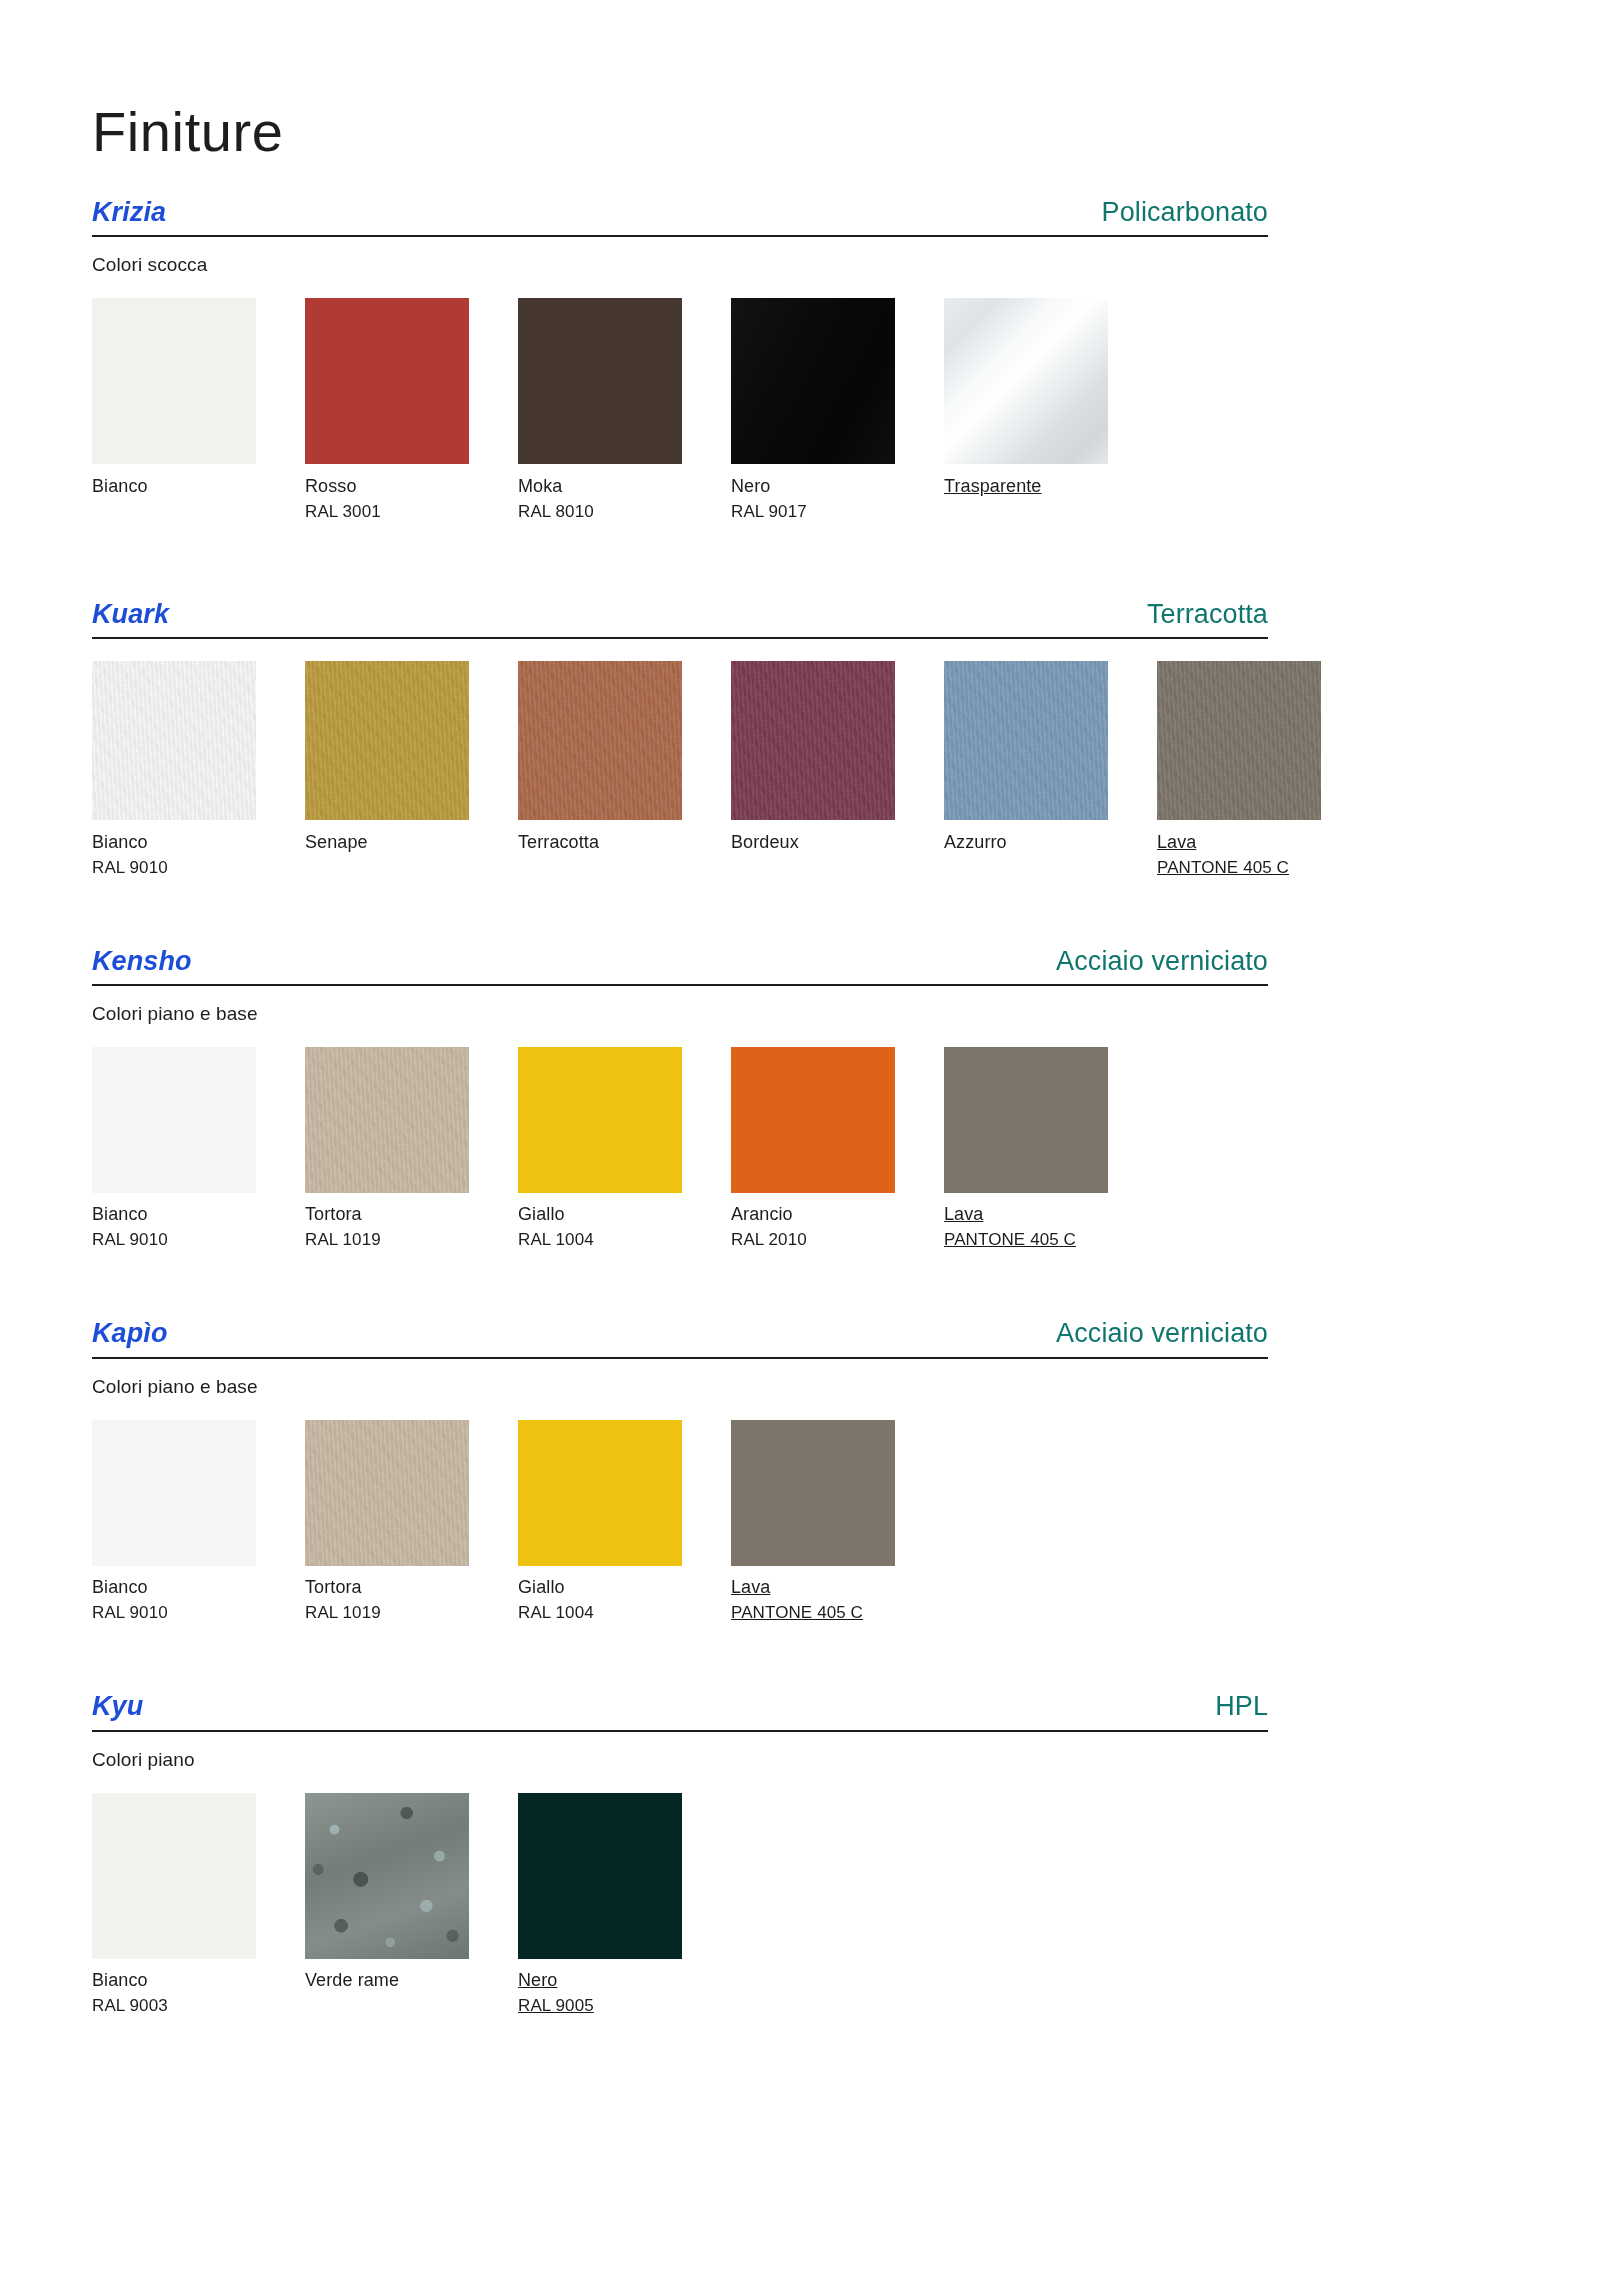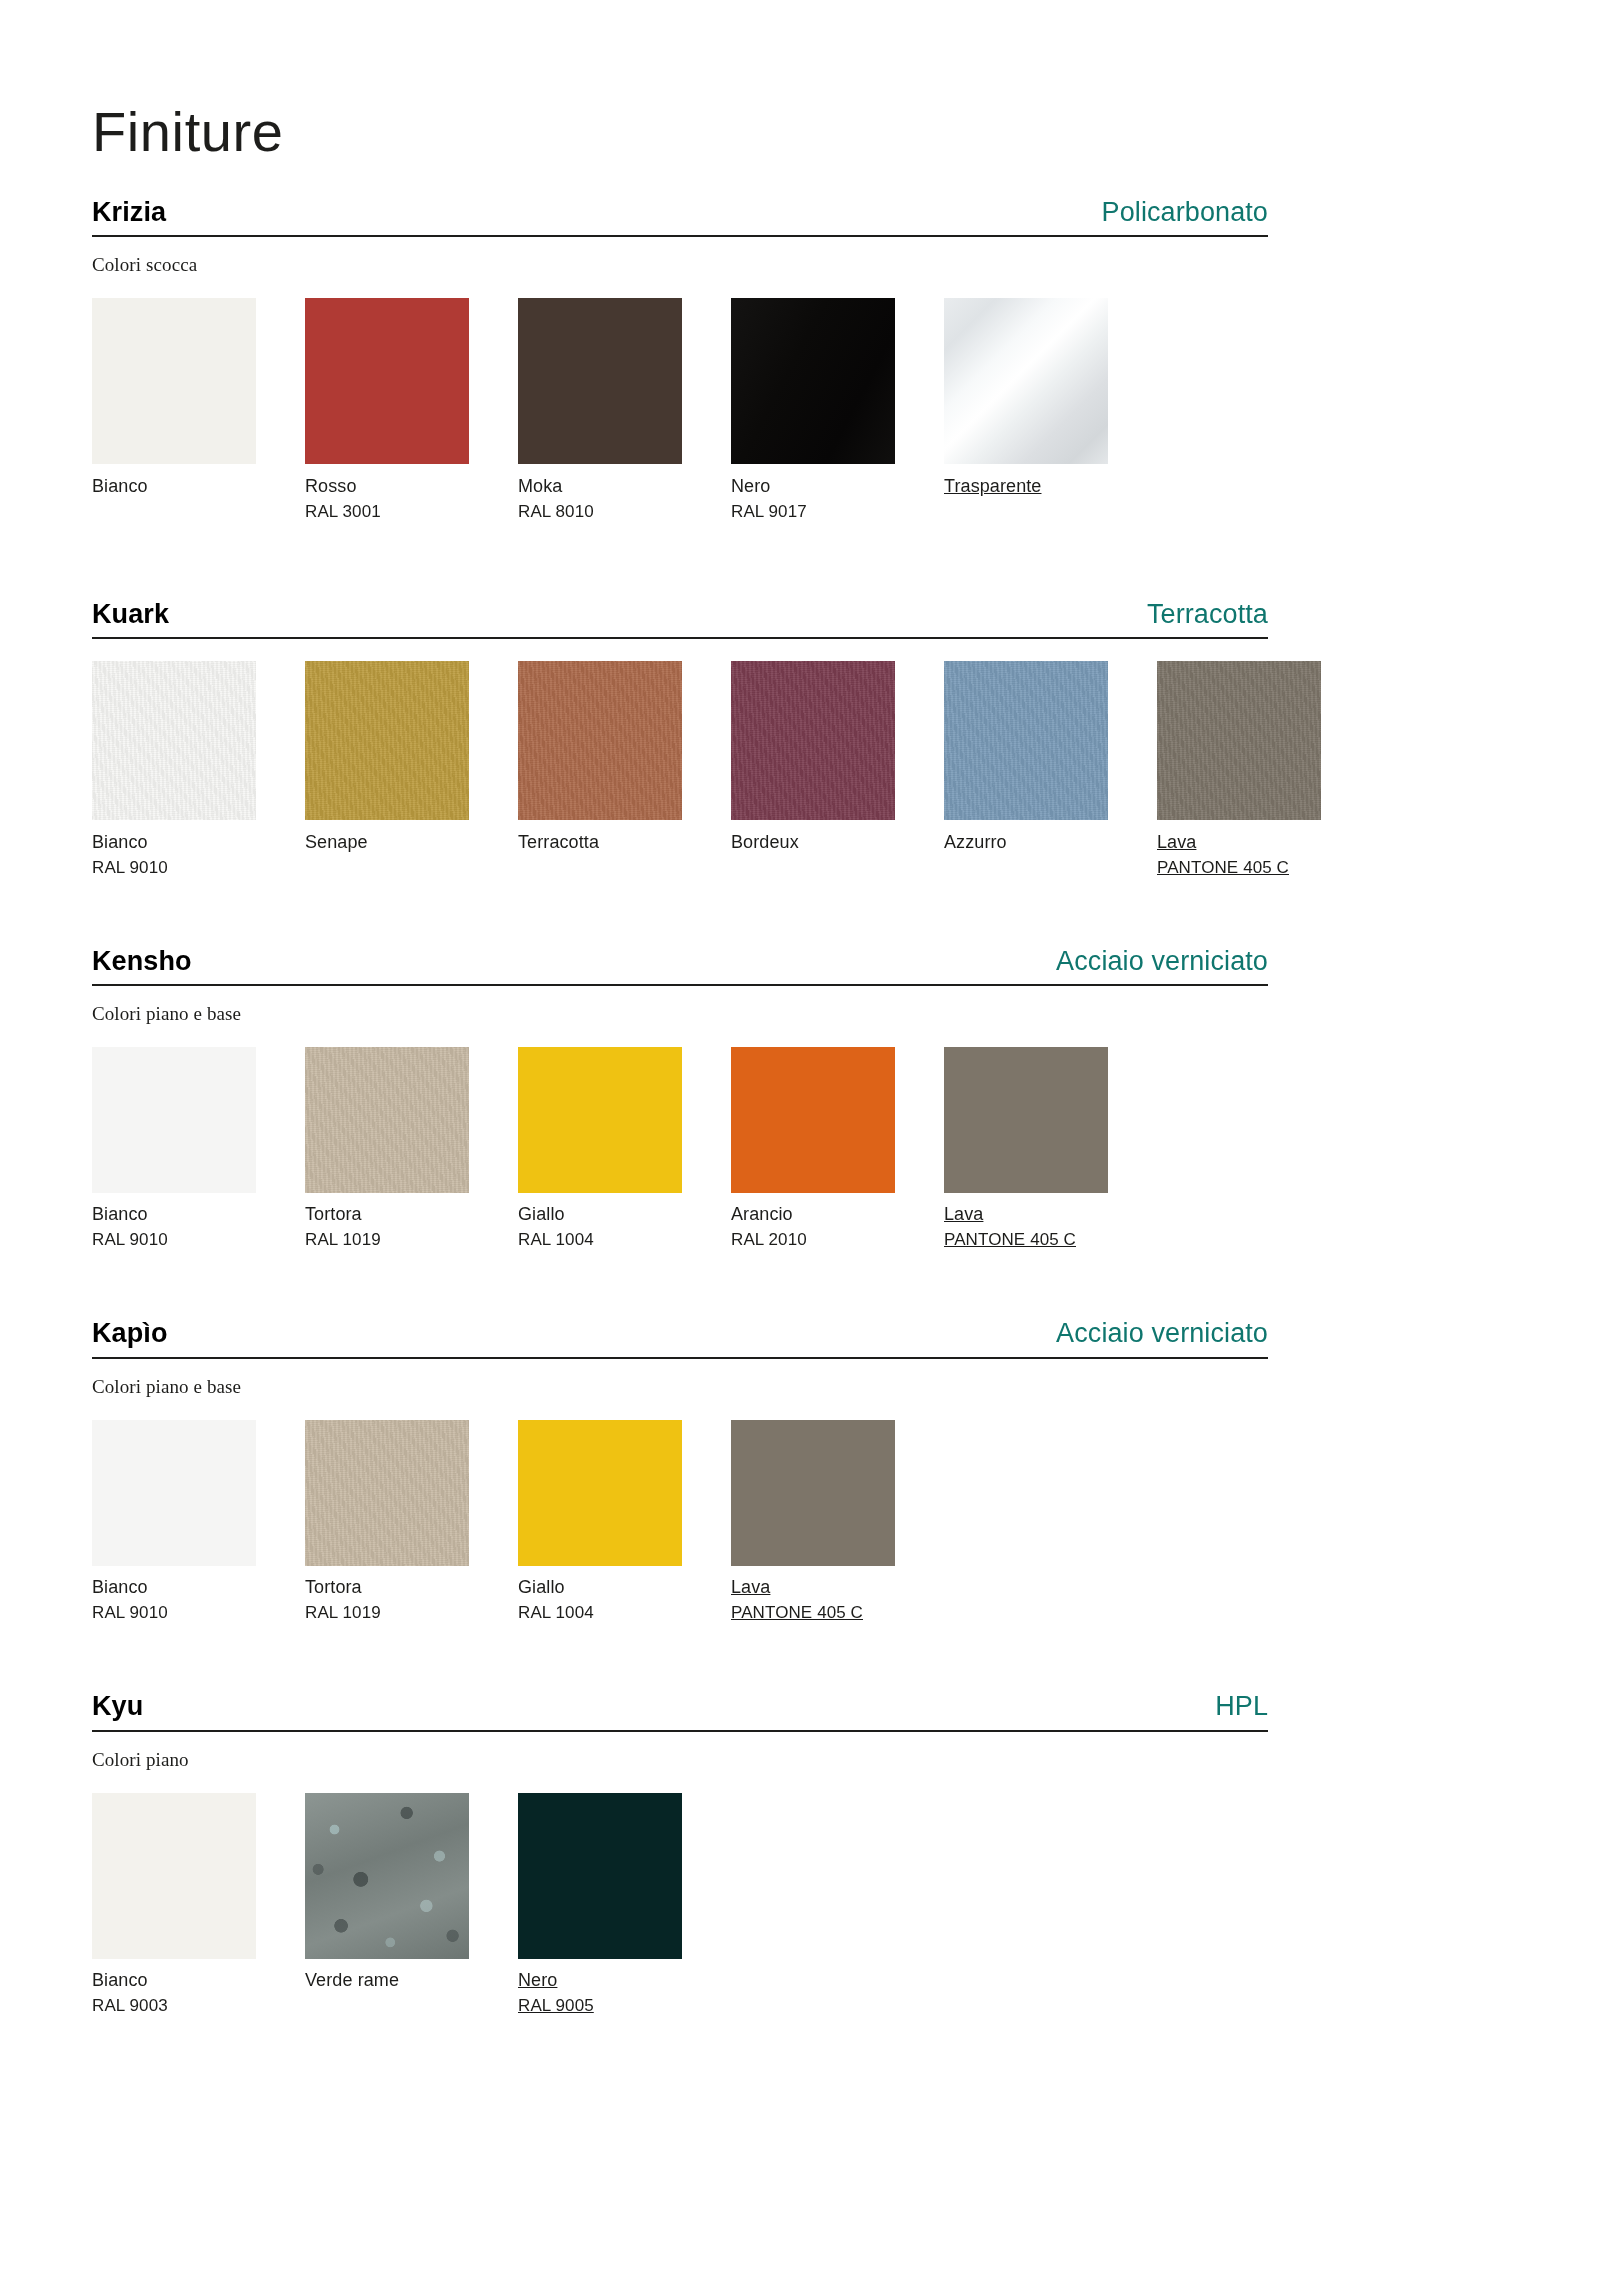--- a/index.html
+++ b/index.html
@@ -45,39 +45,39 @@
     align-items: baseline;
     justify-content: space-between;
     border-bottom: 2.6px solid #1d1d1b;
     padding-bottom: 7.8px;
   }
 
   .section-name {
     font-size: 27px;
     font-weight: 700;
     letter-spacing: 0.1px;
-    color: #000000;
+    color: #1d4ed8;
     line-height: 1.1;
+    font-style: italic;
   }
 
   .section-material {
     font-size: 27px;
     font-weight: 400;
     letter-spacing: 0.1px;
     color: #0f766e;
     line-height: 1.1;
   }
 
   .section-sub {
     font-size: 19px;
     font-weight: 400;
     color: #1d1d1b;
     margin-top: 17px;
     letter-spacing: 0.1px;
-    font-family: Liberation Serif, serif;
   }
 
   
   .swatch-row {
     display: flex;
     margin-top: 22px;
   }
 
   .swatch-cell {
     width: 164px;

